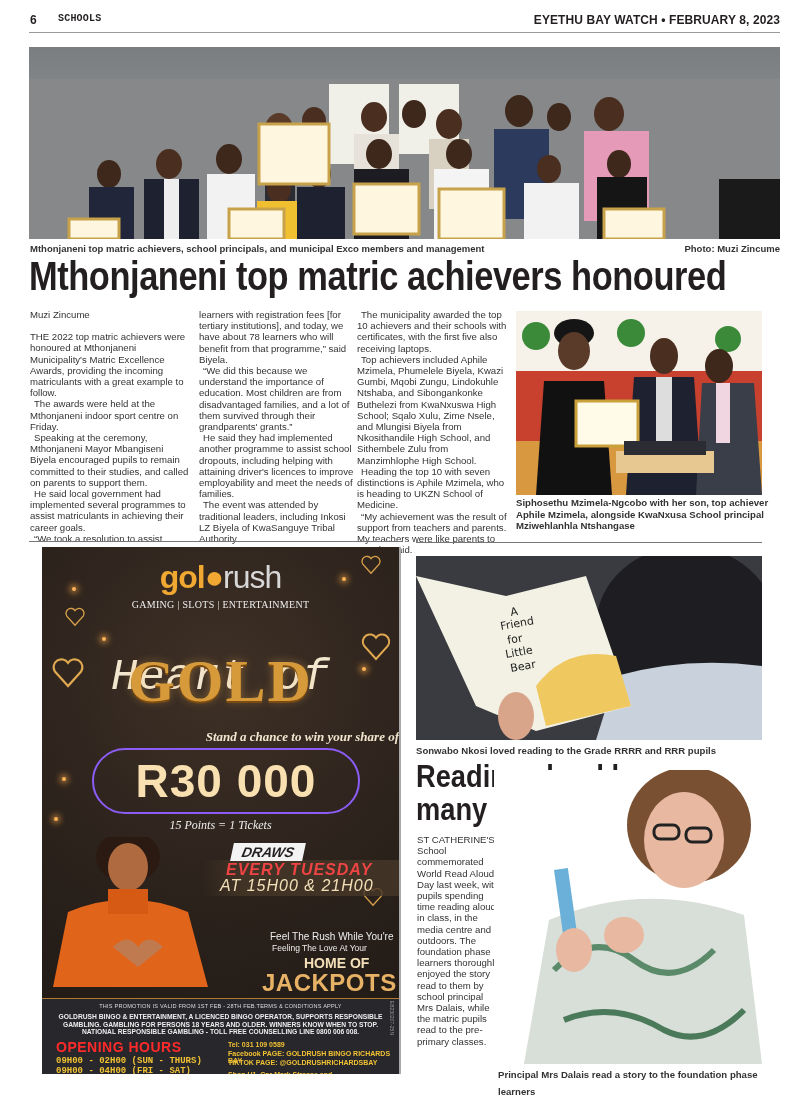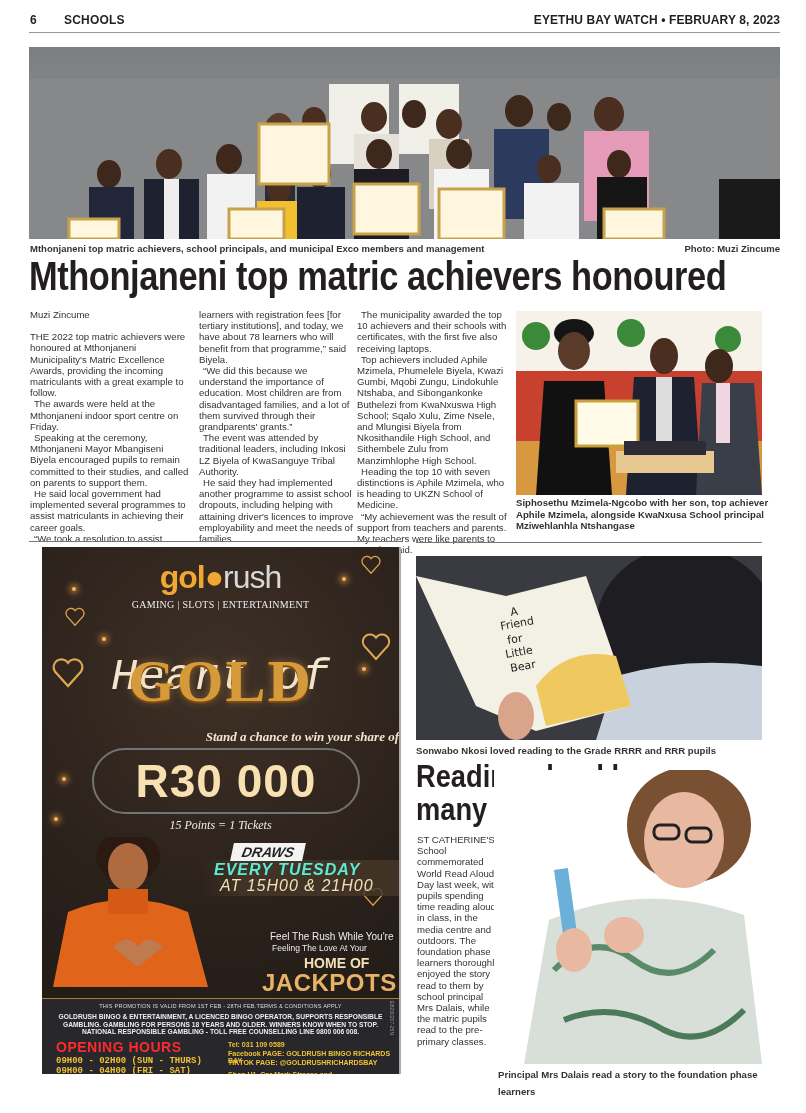--- a/index.html
+++ b/index.html
@@ -3,21 +3,21 @@
 <meta charset="utf-8">
 <style>
   * { box-sizing: border-box; margin: 0; padding: 0; }
   html, body { width: 806px; height: 1113px; background: #ffffff; overflow: hidden; }
   body { position: relative; font-family: "Liberation Sans", sans-serif; color: #231f20; }
 
   .abs { position: absolute; }
 
   
   .page-num { left: 30px; top: 13px; font-size: 12px; font-weight: bold; color: #231f20; }
-  .section-name { left: 64px; top: 13px; font-size: 12px; font-weight: bold; letter-spacing: 0.2px; }
+  .section-name { left: 58px; top: 13px; font-size: 10px; font-weight: bold; letter-spacing: 0.2px; font-family: Liberation Mono, monospace; }
   .masthead { right: 26px; top: 13px; font-size: 12px; font-weight: bold; letter-spacing: 0.1px; }
   .header-rule { left: 29px; top: 32px; width: 751px; height: 1px; background: #9a9a9a; }
 
   
   .main-photo { left: 29px; top: 47px; width: 751px; height: 192px; overflow: hidden;
     background: linear-gradient(180deg, #7b7e80 0%, #8a8c8e 40%, #6f7173 100%); }
   .main-photo .crowd { position: absolute; left: 0; right: 0; bottom: 0; height: 160px; }
 
   .caption-main { left: 30px; top: 243px; font-size: 9.5px; font-weight: bold; color: #333; }
   .photo-credit { right: 26px; top: 243px; font-size: 9.5px; font-weight: bold; color: #333; }
@@ -58,31 +58,31 @@
     font-family: "Liberation Serif", serif; font-size: 10px; color: #eee; letter-spacing: 0.3px; }
   .ad-heart-of { position: absolute; left: 0; right: 0; top: 62px; text-align: center;
     font-family: Liberation Mono, monospace; font-style: italic; font-size: 44px; color: #f2e6cf;
     letter-spacing: 1px; margin-top: 43px; }
   .ad-gold { position: absolute; left: 0; right: 0; top: 100px; text-align: center;
     font-family: "Liberation Serif", serif; font-weight: bold; font-size: 60px; letter-spacing: 2px;
     color: #d69a3a; text-shadow: 0 2px 0 #7a4a10, 0 0 10px rgba(255,190,90,0.4); }
   .ad-stand { position: absolute; left: 0; right: 0; top: 182px; text-align: right;
     font-family: "Liberation Serif", serif; font-style: italic; font-weight: bold; font-size: 13px; color: #f2e6cf; }
   .ad-prize-box { position: absolute; left: 50px; top: 201px; width: 268px; height: 66px;
-    border: 2px solid #737373; border-radius: 34px; display: flex; align-items: center; justify-content: center; }
+    border: 2px solid #8b5cf6; border-radius: 34px; display: flex; align-items: center; justify-content: center; }
   .ad-prize { font-size: 46px; font-weight: bold; color: #f8e0b0; letter-spacing: 1px; }
   .ad-points { position: absolute; left: 0; right: 0; top: 271px; text-align: center;
     font-family: "Liberation Serif", serif; font-style: italic; font-size: 12px; color: #eee; }
   .ad-woman { position: absolute; left: 6px; top: 290px; width: 190px; height: 150px; }
   .ad-draws-tag { position: absolute; left: 190px; top: 296px; background: #f3f3f3; color: #231f20;
     font-weight: bold; font-style: italic; font-size: 14px; padding: 1px 10px; transform: skewX(-12deg); }
   .ad-draws-band { position: absolute; left: 160px; top: 313px; width: 200px; height: 36px;
     background: linear-gradient(90deg, rgba(0,0,0,0) 0%, rgba(70,55,40,0.8) 20%, rgba(70,55,40,0.8) 100%); }
-  .ad-draws-1 { position: absolute; left: 172px; top: 314px; font-weight: bold; font-style: italic;
-    font-size: 16px; color: #5eead4; letter-spacing: 1px; }
+  .ad-draws-1 { position: absolute; left: 184px; top: 314px; font-weight: bold; font-style: italic;
+    font-size: 16px; color: #ef4444; letter-spacing: 1px; }
   .ad-draws-2 { position: absolute; left: 178px; top: 330px; font-style: italic; font-size: 16px;
     color: #f3e0b8; letter-spacing: 1px; }
   .ad-feel-1 { position: absolute; left: 228px; top: 384px; font-size: 10px; color: #eee; }
   .ad-feel-2 { position: absolute; left: 230px; top: 396px; font-size: 8.5px; color: #eee; }
   .ad-home { position: absolute; left: 262px; top: 408px; font-weight: bold; font-size: 14px; color: #f3e0b8; }
   .ad-jackpots { position: absolute; left: 220px; top: 422px; font-weight: bold; font-size: 24px;
     color: #e8b266; letter-spacing: 0.5px; }
   .ad-footer { position: absolute; left: 0; right: 0; top: 451px; bottom: 0; background: #27272c;
     border-top: 1px solid #b07a30; }
   .ad-promo { position: absolute; left: 0; right: 0; top: 4px; text-align: center; font-size: 5.6px;
@@ -181,22 +181,22 @@
   <p class="byline">Muzi Zincume</p>
   <p>THE 2022 top matric achievers were honoured at Mthonjaneni Municipality's Matric Excellence Awards, providing the incoming matriculants with a great example to follow.</p>
   <p class="ind">The awards were held at the Mthonjaneni indoor sport centre on Friday.</p>
   <p class="ind">Speaking at the ceremony, Mthonjaneni Mayor Mbangiseni Biyela encouraged pupils to remain committed to their studies, and called on parents to support them.</p>
   <p class="ind">He said local government had implemented several programmes to assist matriculants in achieving their career goals.</p>
   <p class="ind">“We took a resolution to assist</p>
 </div>
 <div class="abs col col2">
   <p>learners with registration fees [for tertiary institutions], and today, we have about 78 learners who will benefit from that programme,” said Biyela.</p>
   <p class="ind">“We did this because we understand the importance of education. Most children are from disadvantaged families, and a lot of them survived through their grandparents' grants.”</p>
+  <p class="ind">He said they had implemented another programme to assist school dropouts, including helping with attaining driver's licences to improve employability and meet the needs of families.</p>
   <p class="ind">The event was attended by traditional leaders, including Inkosi LZ Biyela of KwaSanguye Tribal Authority.</p>
-  <p class="ind">He said they had implemented another programme to assist school dropouts, including helping with attaining driver's licences to improve employability and meet the needs of families.</p>
 </div>
 <div class="abs col col3">
   <p class="ind">The municipality awarded the top 10 achievers and their schools with certificates, with the first five also receiving laptops.</p>
   <p class="ind">Top achievers included Aphile Mzimela, Phumelele Biyela, Kwazi Gumbi, Mqobi Zungu, Lindokuhle Ntshaba, and Sibongankonke Buthelezi from KwaNxuswa High School; Sqalo Xulu, Zime Nsele, and Mlungisi Biyela from Nkosithandile High School, and Sithembele Zulu from Manzimhlophe High School.</p>
   <p class="ind">Heading the top 10 with seven distinctions is Aphile Mzimela, who is heading to UKZN School of Medicine.</p>
   <p class="ind">“My achievement was the result of support from teachers and parents. My teachers were like parents to me,” he said.</p>
 </div>
 
 <div class="abs side-photo">
   <svg width="246" height="184" viewBox="0 0 246 184">

